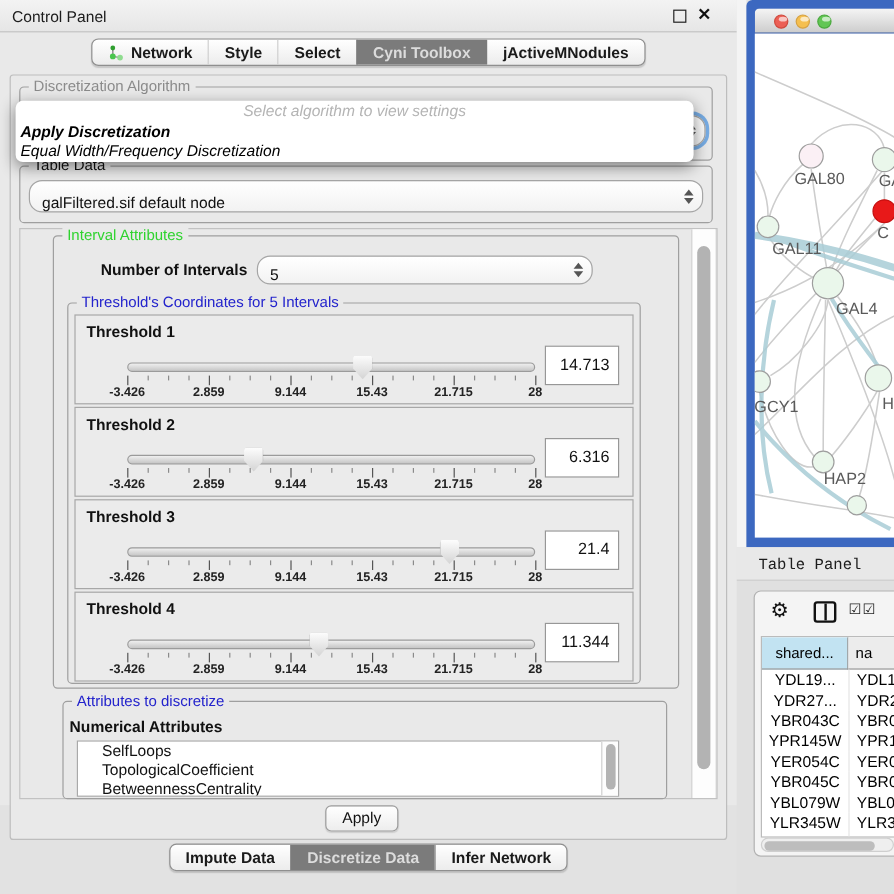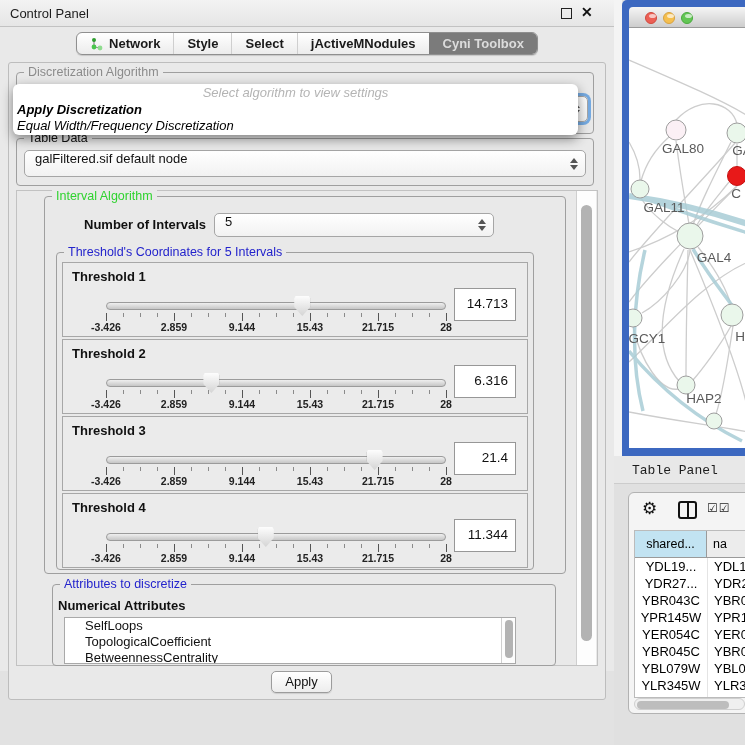--- a/index.html
+++ b/index.html
@@ -24,21 +24,21 @@
   #bottom-tabrow { left:0; top:703px; width:614px; text-align:center; }
   .net-ico { width:14px; height:14px; margin-right:5px; }
 
   #main-panel { left:8px; top:62px; width:598px; height:638px; border:1px solid #bdbdbd; border-radius:3px; background:#e9e9e9; }
 
   
   .groupbox { position:absolute; border:1px solid #9f9f9f; border-radius:4px; }
   .grouptitle { position:absolute; top:-8px; left:7px; background:#e9e9e9; padding:0 4px; font-size:12.5px; }
 
   
-  .combo { position:absolute; background:linear-gradient(#ffffff,#f2f2f2); border:1px solid #a6a6a6; border-radius:5px; font-size:13px; color:#111; display:flex; align-items:flex-start; padding-left:10px; }
+  .combo { position:absolute; background:linear-gradient(#ffffff,#f2f2f2); border:1px solid #a6a6a6; border-radius:11px; font-size:13px; color:#111; display:flex; align-items:flex-end; padding-left:10px; }
   .combo .arrows { position:absolute; right:7px; top:50%; transform:translateY(-50%); display:flex; flex-direction:column; gap:2px; }
   .combo .arrows i { display:block; width:0; height:0; border-left:4px solid transparent; border-right:4px solid transparent; }
   .combo .arrows i.up { border-bottom:5px solid #555; }
   .combo .arrows i.dn { border-top:5px solid #555; }
   .focus-ring { box-shadow:0 0 0 3px rgba(98,160,225,.85); }
 
   
   #algo-popup { left:13px; top:84px; width:565px; height:51px; background:#fff; border-radius:6px; box-shadow:0 4px 12px rgba(0,0,0,.45); z-index:50; font-size:13px;font-style:italic; }
   #algo-popup .prompt { height:18px; line-height:18px; text-align:center; color:#b4b4b4; }
   #algo-popup .opt { height:16px; line-height:16px; padding-left:4px; color:#000; }
@@ -115,22 +115,22 @@
           <line x1="4" y1="3" x2="4" y2="10" stroke="#8c8c8c" stroke-width="1.2"></line>
           <line x1="4" y1="10" x2="10" y2="11" stroke="#8c8c8c" stroke-width="1.2"></line>
           <circle cx="4" cy="3" r="2" fill="#2f9e2f"></circle>
           <circle cx="4" cy="10" r="2.4" fill="#49c54d"></circle>
           <circle cx="10" cy="11" r="2.4" fill="#8fdc8f"></circle>
         </svg>
         <span>Network</span>
       </span>
       <span class="seg">Style</span>
       <span class="seg">Select</span>
+      <span class="seg selected">Cyni Toolbox</span>
       <span class="seg">jActiveMNodules</span>
-      <span class="seg selected">Cyni Toolbox</span>
     </span>
   </div>
 
   <div class="abs" id="main-panel"></div>
 
   <div class="groupbox" style="left:16px; top:72px; width:578px; height:62px;">
     <span class="grouptitle" style="color:#8b8b8b;">Discretization Algorithm</span>
   </div>
   <div class="combo focus-ring" style="left:24px; top:96px; width:564px; height:26px;">
     <span class="arrows">
@@ -155,21 +155,21 @@
         <i class="dn"></i>
       </span>
   </div>
 
   <div class="abs" style="left:16px; top:190px; width:582px; height:476px; border:1px solid #c2c2c2; background:#e9e9e9;"></div>
   <div class="vscroll" style="left:576px; top:191px; width:20px; height:474px;">
     <div class="vthumb" style="left:4px; top:14px; width:11px; height:436px;"></div>
   </div>
 
   <div class="groupbox" style="left:44px; top:196px; width:522px; height:378px;">
-    <span class="grouptitle" style="color:#2fd32f;">Interval Algorithm</span>
+    <span class="grouptitle" style="color:#2fd32f;">Interval Attributes</span>
   </div>
   <div class="abs" style="left:84px; top:217px; font-size:13px; font-weight:bold; color:#111;">Number of Intervals</div>
   <div class="combo" style="left:214px; top:213px; width:280px; height:24px;">
     <span>5</span>
     <span class="arrows">
         <i class="up"></i>
         <i class="dn"></i>
       </span>
   </div>
 
@@ -337,20 +337,27 @@
     <div class="li">SelfLoops</div>
     <div class="li">TopologicalCoefficient</div>
     <div class="li">BetweennessCentrality</div>
   </div>
   <div class="vscroll" style="left:501px; top:618px; width:14px; height:45px;">
     <div class="vthumb" style="left:3px; top:2px; width:8px; height:38px;"></div>
   </div>
 
   <div class="abs" id="apply-btn">Apply</div>
 
+  <div class="abs" id="bottom-tabrow">
+    <span class="pill">
+      <span class="seg">Impute Data</span>
+      <span class="seg selected">Discretize Data</span>
+      <span class="seg">Infer Network</span>
+    </span>
+  </div>
 </div>
 
 <div class="abs" id="right-strip"></div>
 
 <div class="abs" id="net-window">
   <div class="abs" id="net-titlebar" style="left:7px; top:7px; width:116px;">
     <span class="tl" id="tl-red"></span>
     <span class="tl" id="tl-yellow"></span>
     <span class="tl" id="tl-green"></span>
   </div>

